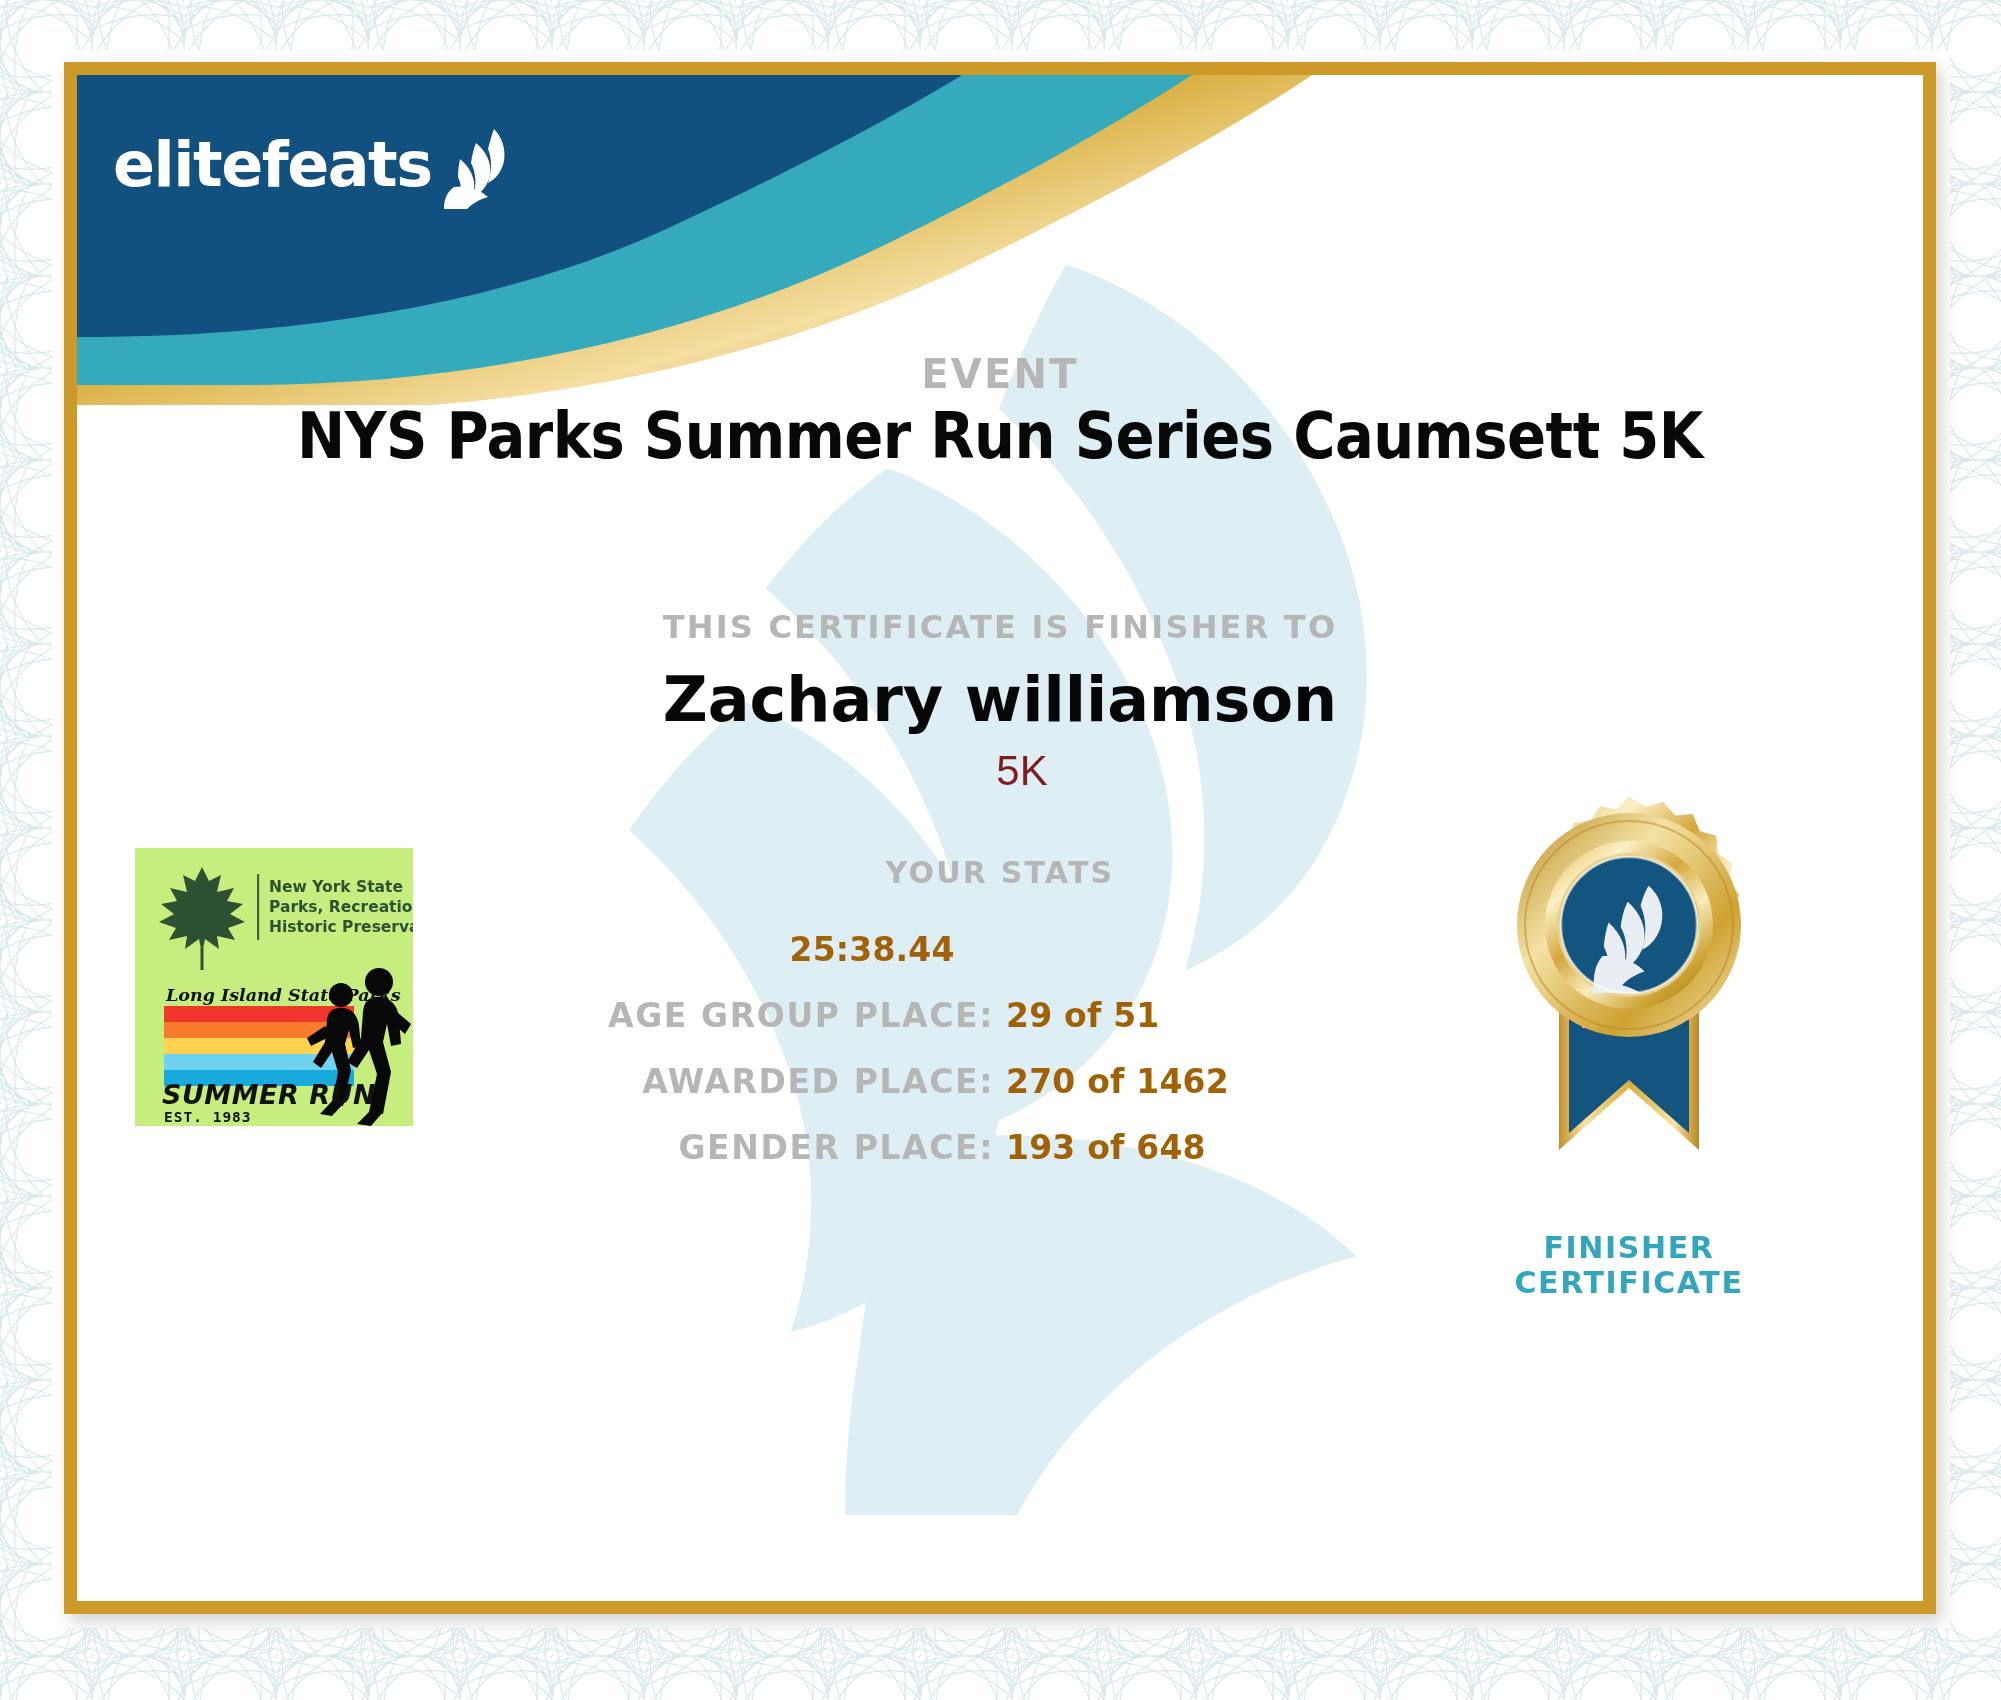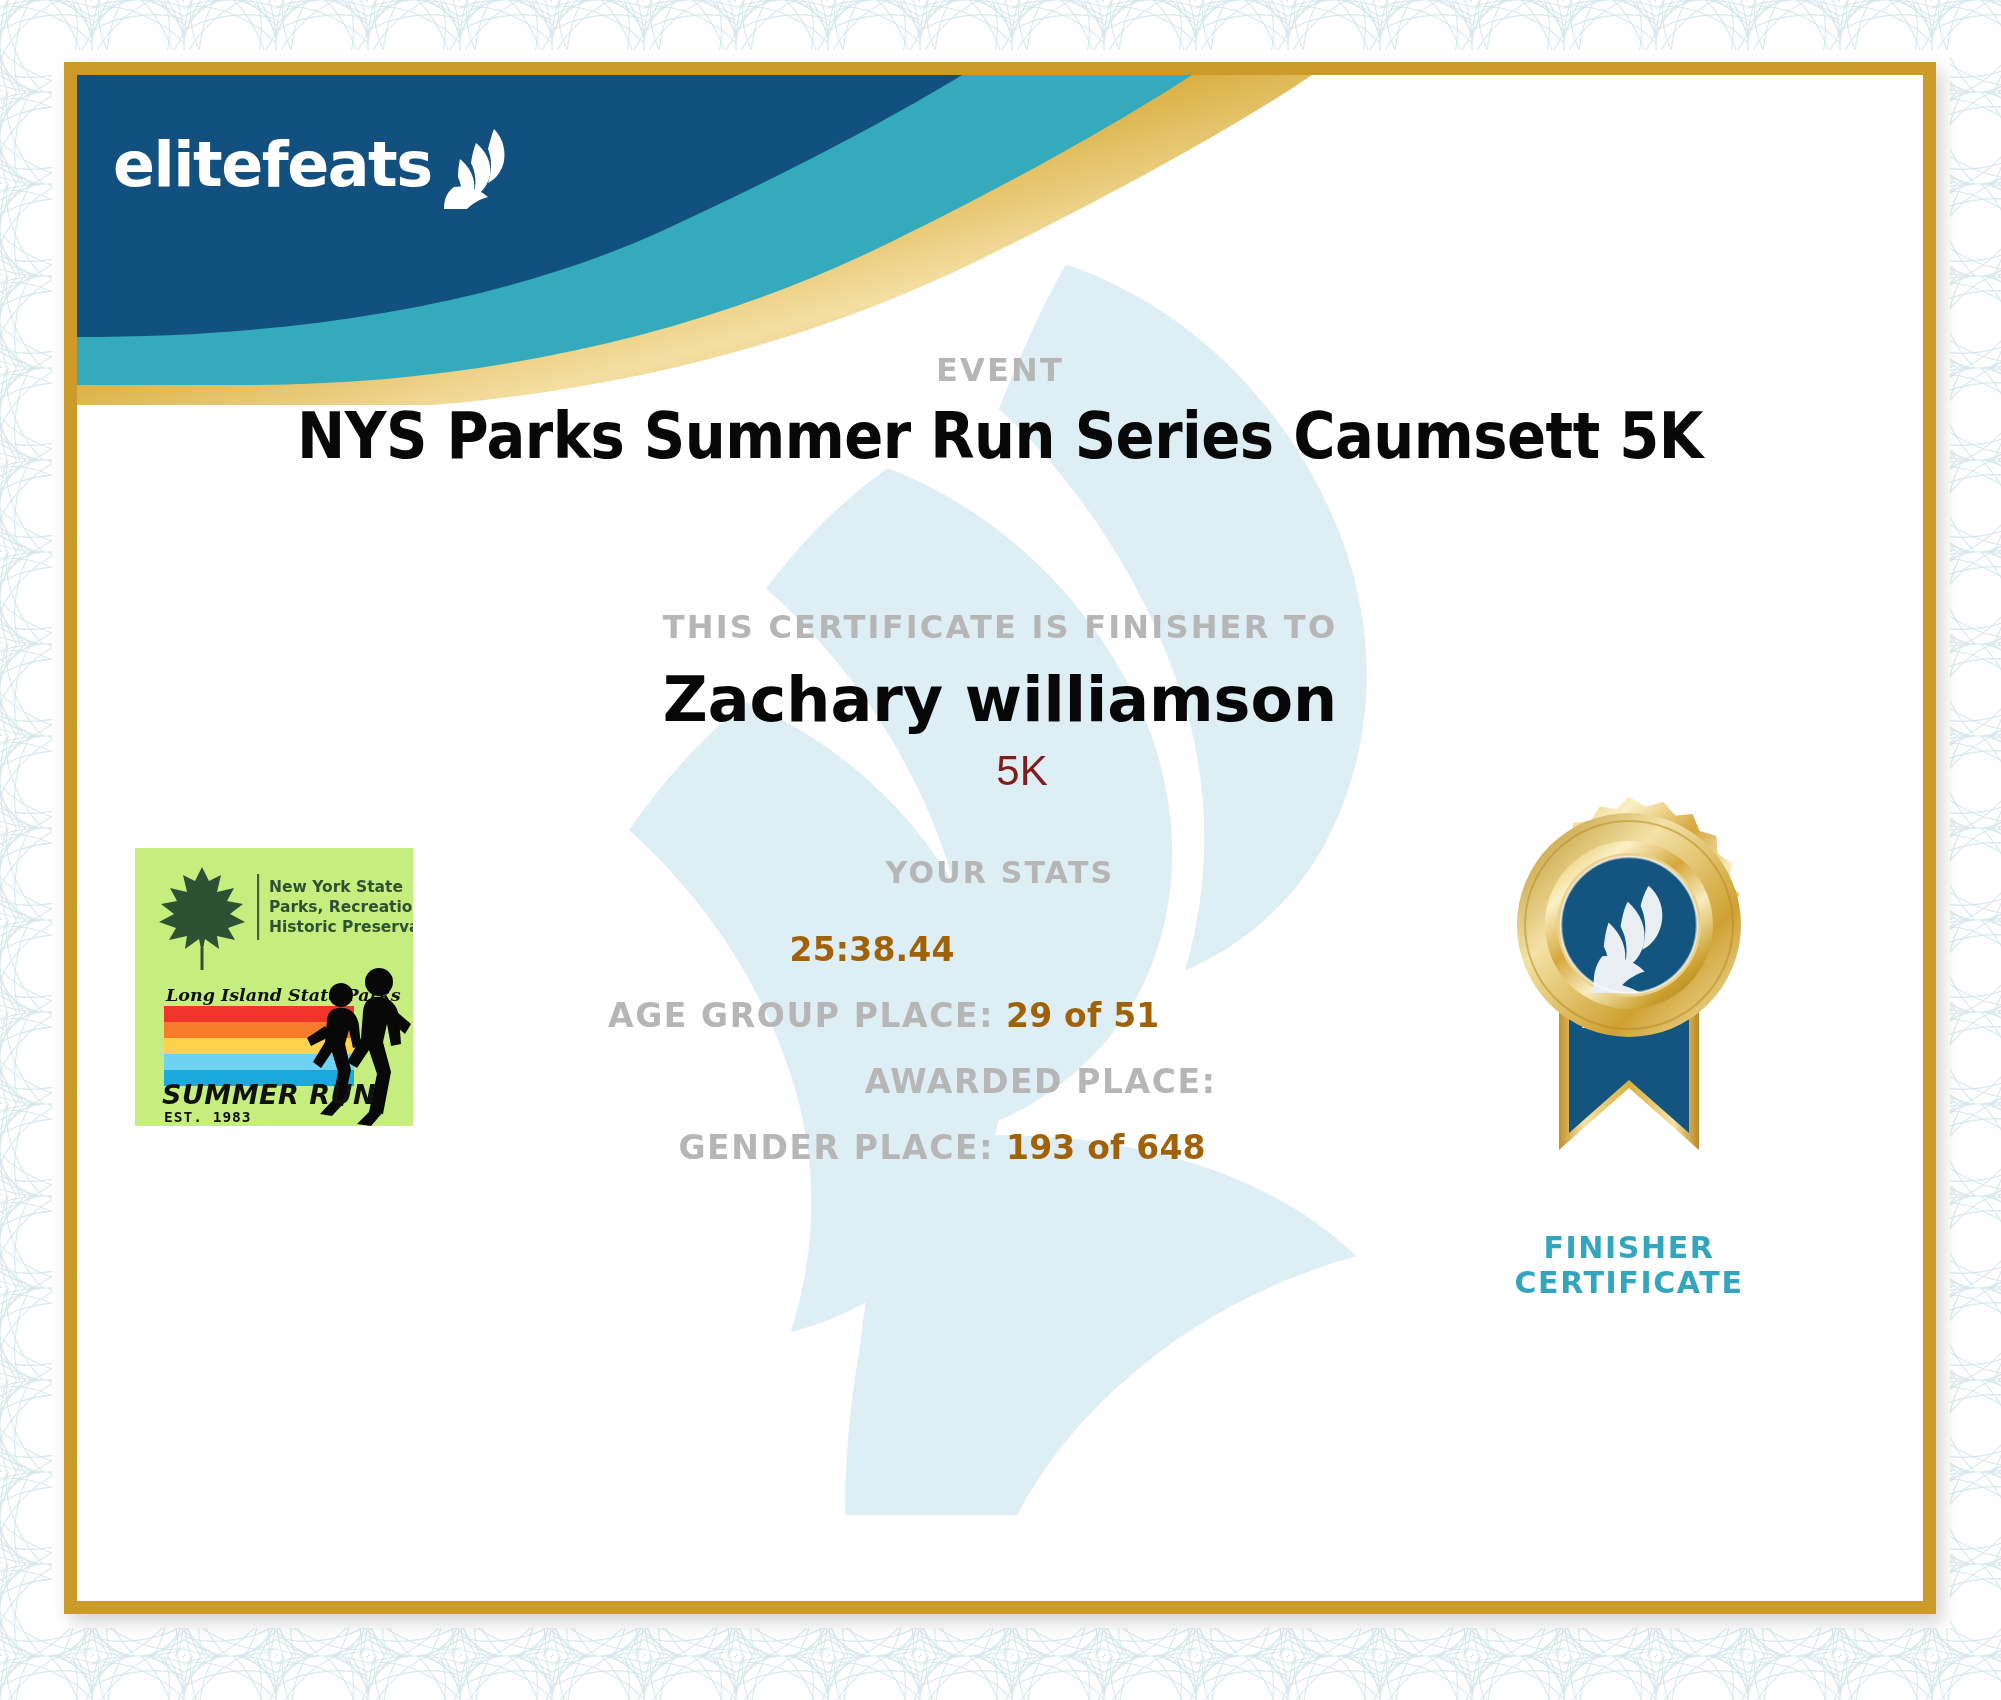--- a/index.html
+++ b/index.html
@@ -94,21 +94,21 @@
     letter-spacing: 2.2px;
     font-family: "DejaVu Sans", sans-serif;
   }
 
   #event-label {
     position: absolute;
     left: 0;
     right: 0;
     top: 276px;
     text-align: center;
-    font-size: 32px;
+    font-size: 40px;
   }
   #event-title {
     position: absolute;
     left: 0;
     right: 0;
     top: 324px;
     text-align: center;
     font-size: 64px;
     font-weight: 700;
     color: #080808;
@@ -325,20 +325,21 @@
       <div id="stats-table">
         <div class="stat-row">
           <span class="stat-val">25:38.44</span>
         </div>
         <div class="stat-row">
           <span class="stat-key">AGE GROUP PLACE:</span>
           <span class="stat-val">29 of 51</span>
         </div>
         <div class="stat-row">
           <span class="stat-key">AWARDED PLACE:</span>
+          <span class="stat-val">270 of 1462</span>
         </div>
         <div class="stat-row">
           <span class="stat-key">GENDER PLACE:</span>
           <span class="stat-val">193 of 648</span>
         </div>
       </div>
 
       <div id="parks-logo">
         <svg viewBox="0 0 278 278" width="278" height="278">
           <rect width="278" height="278" fill="#c6ee7e"></rect>

